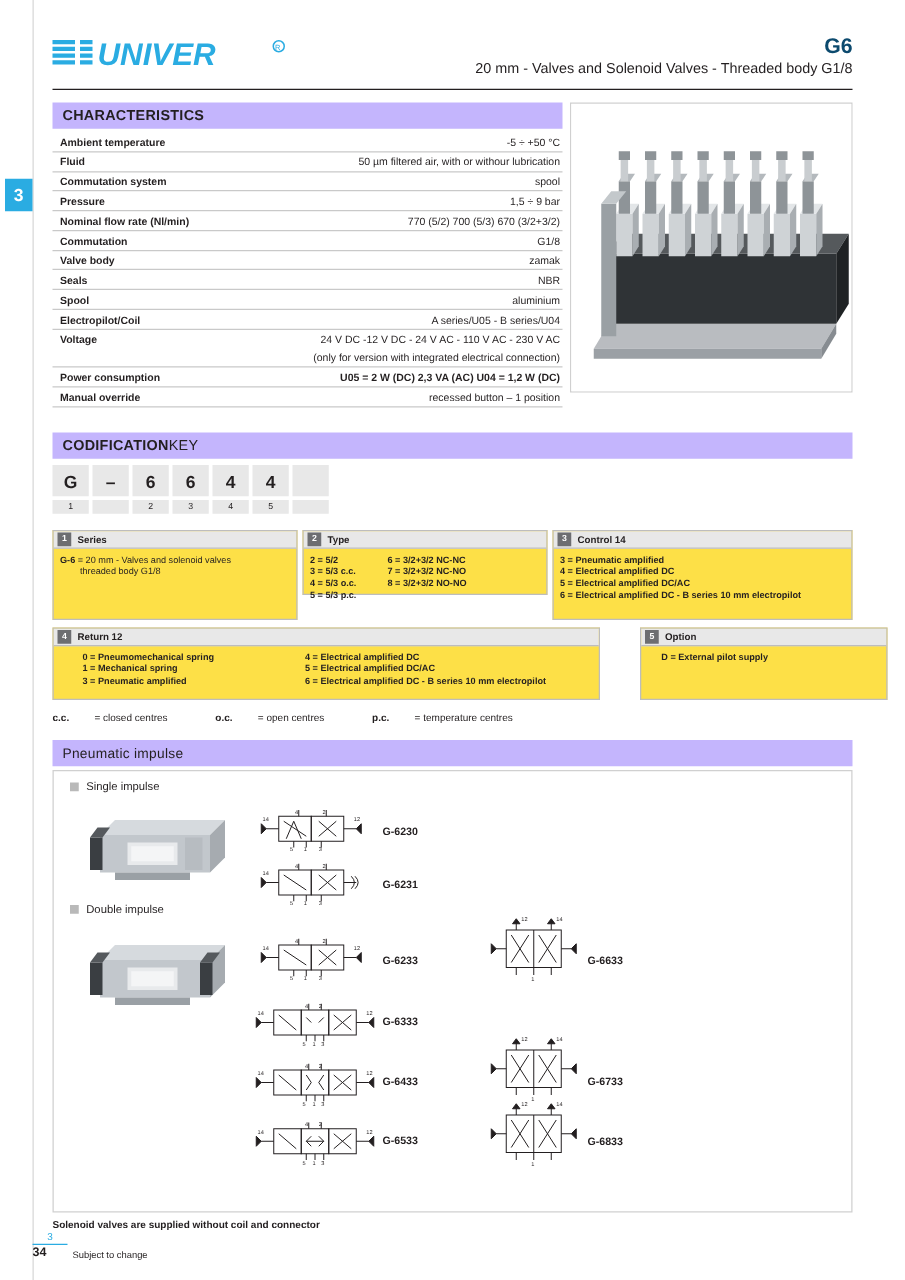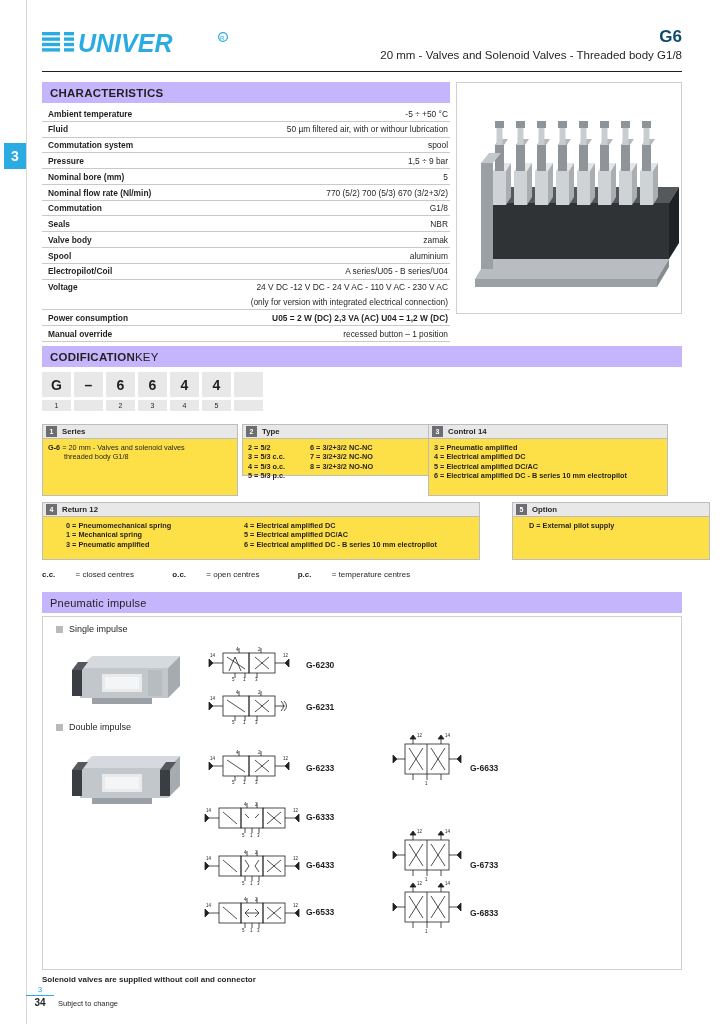--- a/index.html
+++ b/index.html
@@ -150,21 +150,21 @@
   .code-lbl { position:absolute; font-size:8.5px; font-weight:bold; }
 
   .footnote {
     position:absolute; left:42px; top:975px; font-size:8px; font-weight:bold;
   }
   .foot-page {
     position:absolute; left:26px; top:985px; width:28px; text-align:center;
     font-size:8px; color:#2aace2;
   }
   .foot-rule { position:absolute; left:26px; top:995px; width:28px; height:1px; background:#2aace2; }
-  .foot-num { position:absolute; left:26px; top:997px; width:28px; text-align:center; font-size:10px; font-weight:bold; }
+  .foot-num { position:absolute; left:26px; top:997px; width:28px; text-align:left; font-size:10px; font-weight:bold; }
   .foot-sub { position:absolute; left:58px; top:999px; font-size:7.5px; }
 
   svg { overflow: visible; }
   .sym { position:absolute; }
 </style>
 </head>
 <body>
 
 <div class="page">
 
@@ -214,38 +214,34 @@
     </div>
     <div class="char-row">
       <span class="lbl">Commutation system</span>
       <span class="val">spool</span>
     </div>
     <div class="char-row">
       <span class="lbl">Pressure</span>
       <span class="val">1,5 ÷ 9 bar</span>
     </div>
     <div class="char-row">
-      <span class="lbl">Nominal bore (mm)</span>
-      <span class="val">5</span>
-    </div>
-    <div class="char-row">
       <span class="lbl">Nominal flow rate (Nl/min)</span>
       <span class="val">770 (5/2)   700 (5/3)   670 (3/2+3/2)</span>
     </div>
     <div class="char-row">
       <span class="lbl">Commutation</span>
       <span class="val">G1/8</span>
     </div>
     <div class="char-row">
+      <span class="lbl">Valve body</span>
+      <span class="val">zamak</span>
+    </div>
+    <div class="char-row">
       <span class="lbl">Seals</span>
       <span class="val">NBR</span>
-    </div>
-    <div class="char-row">
-      <span class="lbl">Valve body</span>
-      <span class="val">zamak</span>
     </div>
     <div class="char-row">
       <span class="lbl">Spool</span>
       <span class="val">aluminium</span>
     </div>
     <div class="char-row">
       <span class="lbl">Electropilot/Coil</span>
       <span class="val">A series/U05 - B series/U04</span>
     </div>
     <div class="char-row" style="border-bottom:none;">
@@ -405,21 +401,21 @@
         <div class="kb-line"><b>5</b><b> = 5/3 p.c.</b></div>
       </div>
       <div class="kb-col">
         <div class="kb-line"><b>6</b><b> = 3/2+3/2 NC-NC</b></div>
         <div class="kb-line"><b>7</b><b> = 3/2+3/2 NC-NO</b></div>
         <div class="kb-line"><b>8</b><b> = 3/2+3/2 NO-NO</b></div>
       </div>
     </div>
   </div>
 
-  <div class="keybox" style="left:428px; top:424px; width:240px; height:72px;">
+  <div class="keybox" style="left:442px; top:424px; width:240px; height:72px;">
     <div class="kb-head">
       <div class="kb-num">3</div>
       <div class="kb-title">Control 14</div>
     </div>
     <div class="kb-body">
       <div class="kb-line"><b>3</b><b> = Pneumatic amplified</b></div>
       <div class="kb-line"><b>4</b><b> = Electrical amplified DC</b></div>
       <div class="kb-line"><b>5</b><b> = Electrical amplified DC/AC</b></div>
       <div class="kb-line"><b>6</b><b> = Electrical amplified DC - B series 10 mm electropilot</b></div>
     </div>

